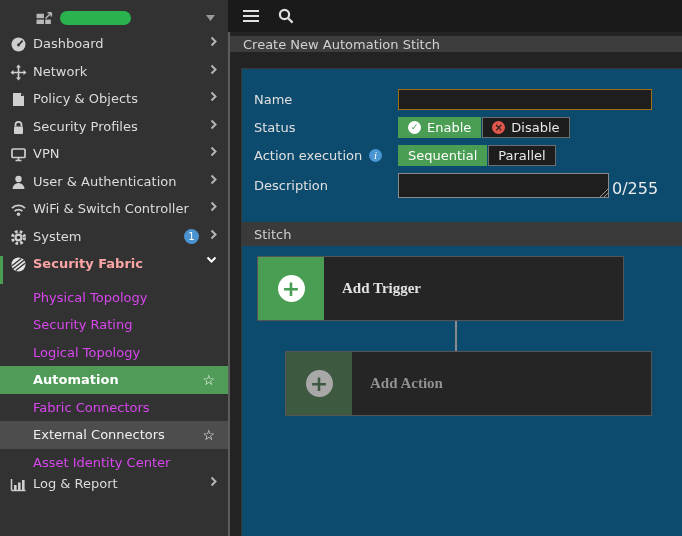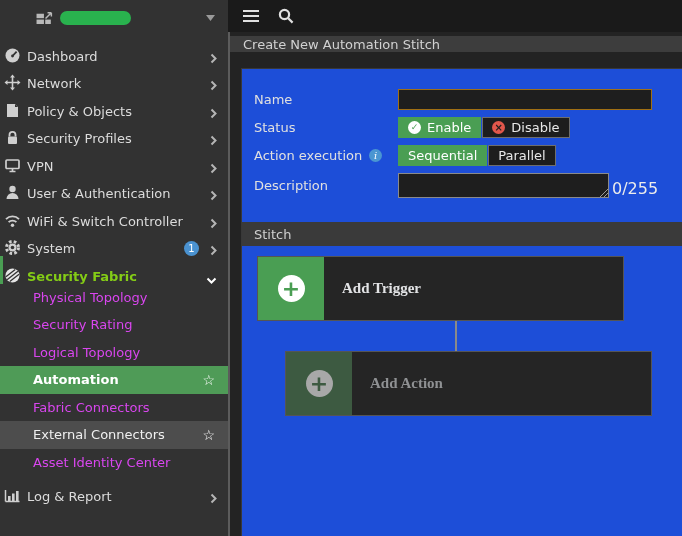--- a/index.html
+++ b/index.html
@@ -5,46 +5,46 @@
   html,body{margin:0;padding:0;}
   body{width:682px;height:536px;overflow:hidden;background:#232323;
        font-family:"DejaVu Sans","Liberation Sans",sans-serif;}
   .app{display:flex;width:682px;height:536px;}
 
   
   .sidebar{width:228px;min-width:228px;background:#323232;display:flex;flex-direction:column;overflow:hidden;}
   .sb-header{height:36px;display:flex;align-items:center;padding-left:36px;position:relative;cursor:pointer;}
   .redaction{width:71px;height:14px;border-radius:7px;margin-left:6px;}
   .sb-caret{position:absolute;right:13px;top:15px;}
-  .nav-item{height:27.5px;display:flex;align-items:flex-end;padding:0 11px 0 4px;color:#dcdcdc;
+  .nav-item{height:27.5px;display:flex;align-items:flex-start;padding:0 11px 0 10px;color:#dcdcdc;
             font-size:13px;cursor:pointer;position:relative;}
   .nav-icon{width:17px;height:17px;margin-right:6px;display:flex;align-items:center;justify-content:center;flex:none;}
   .nav-label{flex:1;white-space:nowrap;overflow:hidden;}
   .nav-chevron{margin-left:4px;display:flex;flex:none;}
   .badge{width:15px;height:15px;border-radius:50%;color:#fff;font-size:10px;display:flex;
          align-items:center;justify-content:center;margin-right:7px;flex:none;}
-  .nav-item.active{font-weight:bold;color:#84cc16;}
+  .nav-item.active{font-weight:bold;color:#fca5a5;}
   .nav-item.active::before{content:"";position:absolute;left:0;top:0;bottom:0;width:3px;background:#4a9e53;}
   .nav-sub{height:27.5px;display:flex;align-items:center;padding:0 13px 0 33px;color:#d946ef;
            font-size:13px;cursor:pointer;}
   .nav-sub .nav-label{flex:1;}
   .nav-sub.selected{background:#4f9b57;color:#fff;font-weight:bold;}
   .nav-sub.hovered{background:#4d4d4d;color:#f0f0f0;}
   .star{font-size:14px;color:#fff;line-height:1;}
 
   
   .main{flex:1;display:flex;flex-direction:column;min-width:0;background:#232323;}
   .topbar{height:32px;background:#1a1a1a;display:flex;align-items:center;gap:19px;padding-left:15px;flex:none;}
   .menu-btn{display:flex;flex-direction:column;gap:2.5px;cursor:pointer;}
   .menu-btn i{width:16px;height:2.5px;background:#e0e0e0;display:block;}
   .main-body{flex:1;border-left:2px solid #5c5c5c;display:flex;flex-direction:column;background:#232323;min-height:0;}
   .titlebar{height:16px;margin-top:4px;background:#3d3d3d;display:flex;align-items:center;
             padding-left:13px;color:#d2d2d2;font-size:13px;flex:none;}
   .content{flex:1;padding:16px 0 0 11px;min-height:0;}
-  .card{background:#1d4ed8;border:1px solid #383838;border-right:none;border-bottom:none;height:100%;box-sizing:border-box;}
+  .card{background:#0c4a6e;border:1px solid #383838;border-right:none;border-bottom:none;height:100%;box-sizing:border-box;}
 
   
   .form{padding:20px 0 0 12px;}
   .frow{display:flex;align-items:center;margin-bottom:7px;}
   .flabel{width:144px;color:#e0e0e0;font-size:13px;display:flex;align-items:center;gap:7px;flex:none;box-sizing:border-box;}
   .name-input{width:244px;height:19px;background:#1e1e1e;border:1.5px solid #a06f14;color:#eee;
               font-size:12px;padding:0 4px;font-family:inherit;outline:none;}
   .seg-group{display:flex;gap:1px;}
   .seg{display:flex;align-items:center;gap:6px;height:21px;padding:0 9px;font-size:13px;
        background:transparent;color:#e8e8e8;border:1px solid transparent;cursor:pointer;font-family:inherit;}

